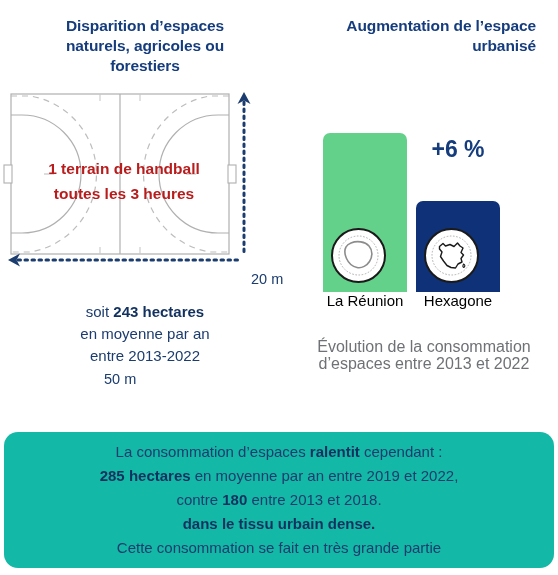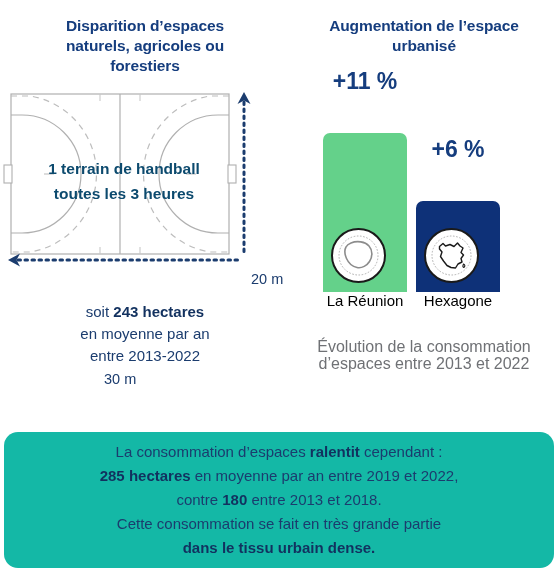--- a/index.html
+++ b/index.html
@@ -31,40 +31,40 @@
 
   .panel-title {
     text-align: center;
     font-weight: bold;
     font-size: 15.5px;
     line-height: 20px;
     color: #153D7E;
     letter-spacing: -0.1px;
   }
   .panel-title.left  { padding: 16px 34px 0 34px; }
-  .panel-title.right { padding: 16px 38px 0 38px; }
+  .panel-title.right { padding: 16px 22px 0 38px; text-align: right; }
 
   
   .field-wrap {
     position: relative;
     width: 290px;
     height: 195px;
     margin-top: 12px;
   }
   .field-svg { position: absolute; left: 0; top: 0; }
   .field-caption {
     position: absolute;
     left: 10px;
     top: 68px;
     width: 228px;
     text-align: center;
     font-weight: bold;
     font-size: 15.5px;
     line-height: 25px;
-    color: #0c4a6e;
+    color: #b91c1c;
     pointer-events: none;
   }
   .dim-v-label {
     position: absolute;
     left: 251px;
     top: 183px;
     font-size: 14.5px;
     color: #1B3C6E;
   }
   .dim-h-label {
@@ -204,38 +204,37 @@
           <line x1="18" y1="172" x2="242" y2="172" stroke="#1B3C6E" stroke-width="3" stroke-dasharray="2.5 4.5" stroke-linecap="round"></line>
           <path d="M 8 172 L 20 165.5 L 16.5 172 L 20 178.5 Z" fill="#1B3C6E"></path>
         </svg>
 
         <div class="field-caption">
           <div>1 terrain de handball</div>
           <div>toutes les 3 heures</div>
         </div>
 
         <div class="dim-v-label">20 m</div>
-        <div class="dim-h-label">30 m</div>
+        <div class="dim-h-label">50 m</div>
       </div>
 
       <div class="left-sub">
         <div><span>soit </span><b>243 hectares</b></div>
         <div>en moyenne par an</div>
         <div>entre 2013-2022</div>
       </div>
     </div>
 
     <div class="col-right">
 
       <div class="panel-title right">Augmentation de l’espace urbanisé</div>
 
       <div class="chart-wrap">
 
         <div class="bar" style="left:33px; width:84px; height:159px; background:#64D18A;"></div>
-        <div class="bar-value" style="left:23px; top:4px; width:104px;">+11 %</div>
 
         <div class="bar" style="left:126px; width:84px; height:91px; background:#0E3178;"></div>
         <div class="bar-value" style="left:116px; top:72px; width:104px;">+6 %</div>
 
         <div class="badge" style="left:41px; top:164px; width:55px; height:55px;">
           <svg width="43" height="43" viewBox="0 0 43 43">
             <circle cx="21.5" cy="21.5" r="19.5" fill="none" stroke="#AFAFAF" stroke-width="1" stroke-dasharray="1.6 1.6"></circle>
             <path d="M 14 9 C 20 6.5 28 7.5 32 12 C 36 16.5 35.5 23 32.5 27.5 C 30 31.5 25 34.5 20 33.5 C 15 32.5 11.5 29 9.5 24.5 C 8 21 7 16.5 9 13 C 10 11 12 9.8 14 9 Z" fill="#ffffff" stroke="#8C8C8C" stroke-width="1.6" stroke-linejoin="round"></path>
           </svg>
         </div>
@@ -259,18 +258,18 @@
         <div>d’espaces entre 2013 et 2022</div>
       </div>
     </div>
   </div>
 
   <div class="bottom-panel">
     <div class="bottom-text">
       <div><span>La consommation d’espaces </span><b>ralentit</b><span> cependant :</span></div>
       <div><b>285 hectares</b><span> en moyenne par an entre 2019 et 2022,</span></div>
       <div><span>contre </span><b>180</b><span> entre 2013 et 2018.</span></div>
+      <div><b>dans le tissu urbain dense.</b></div>
       <div>Cette consommation se fait en très grande partie</div>
-      <div><b>dans le tissu urbain dense.</b></div>
     </div>
   </div>
 
 </div>
 
 </body></html>

